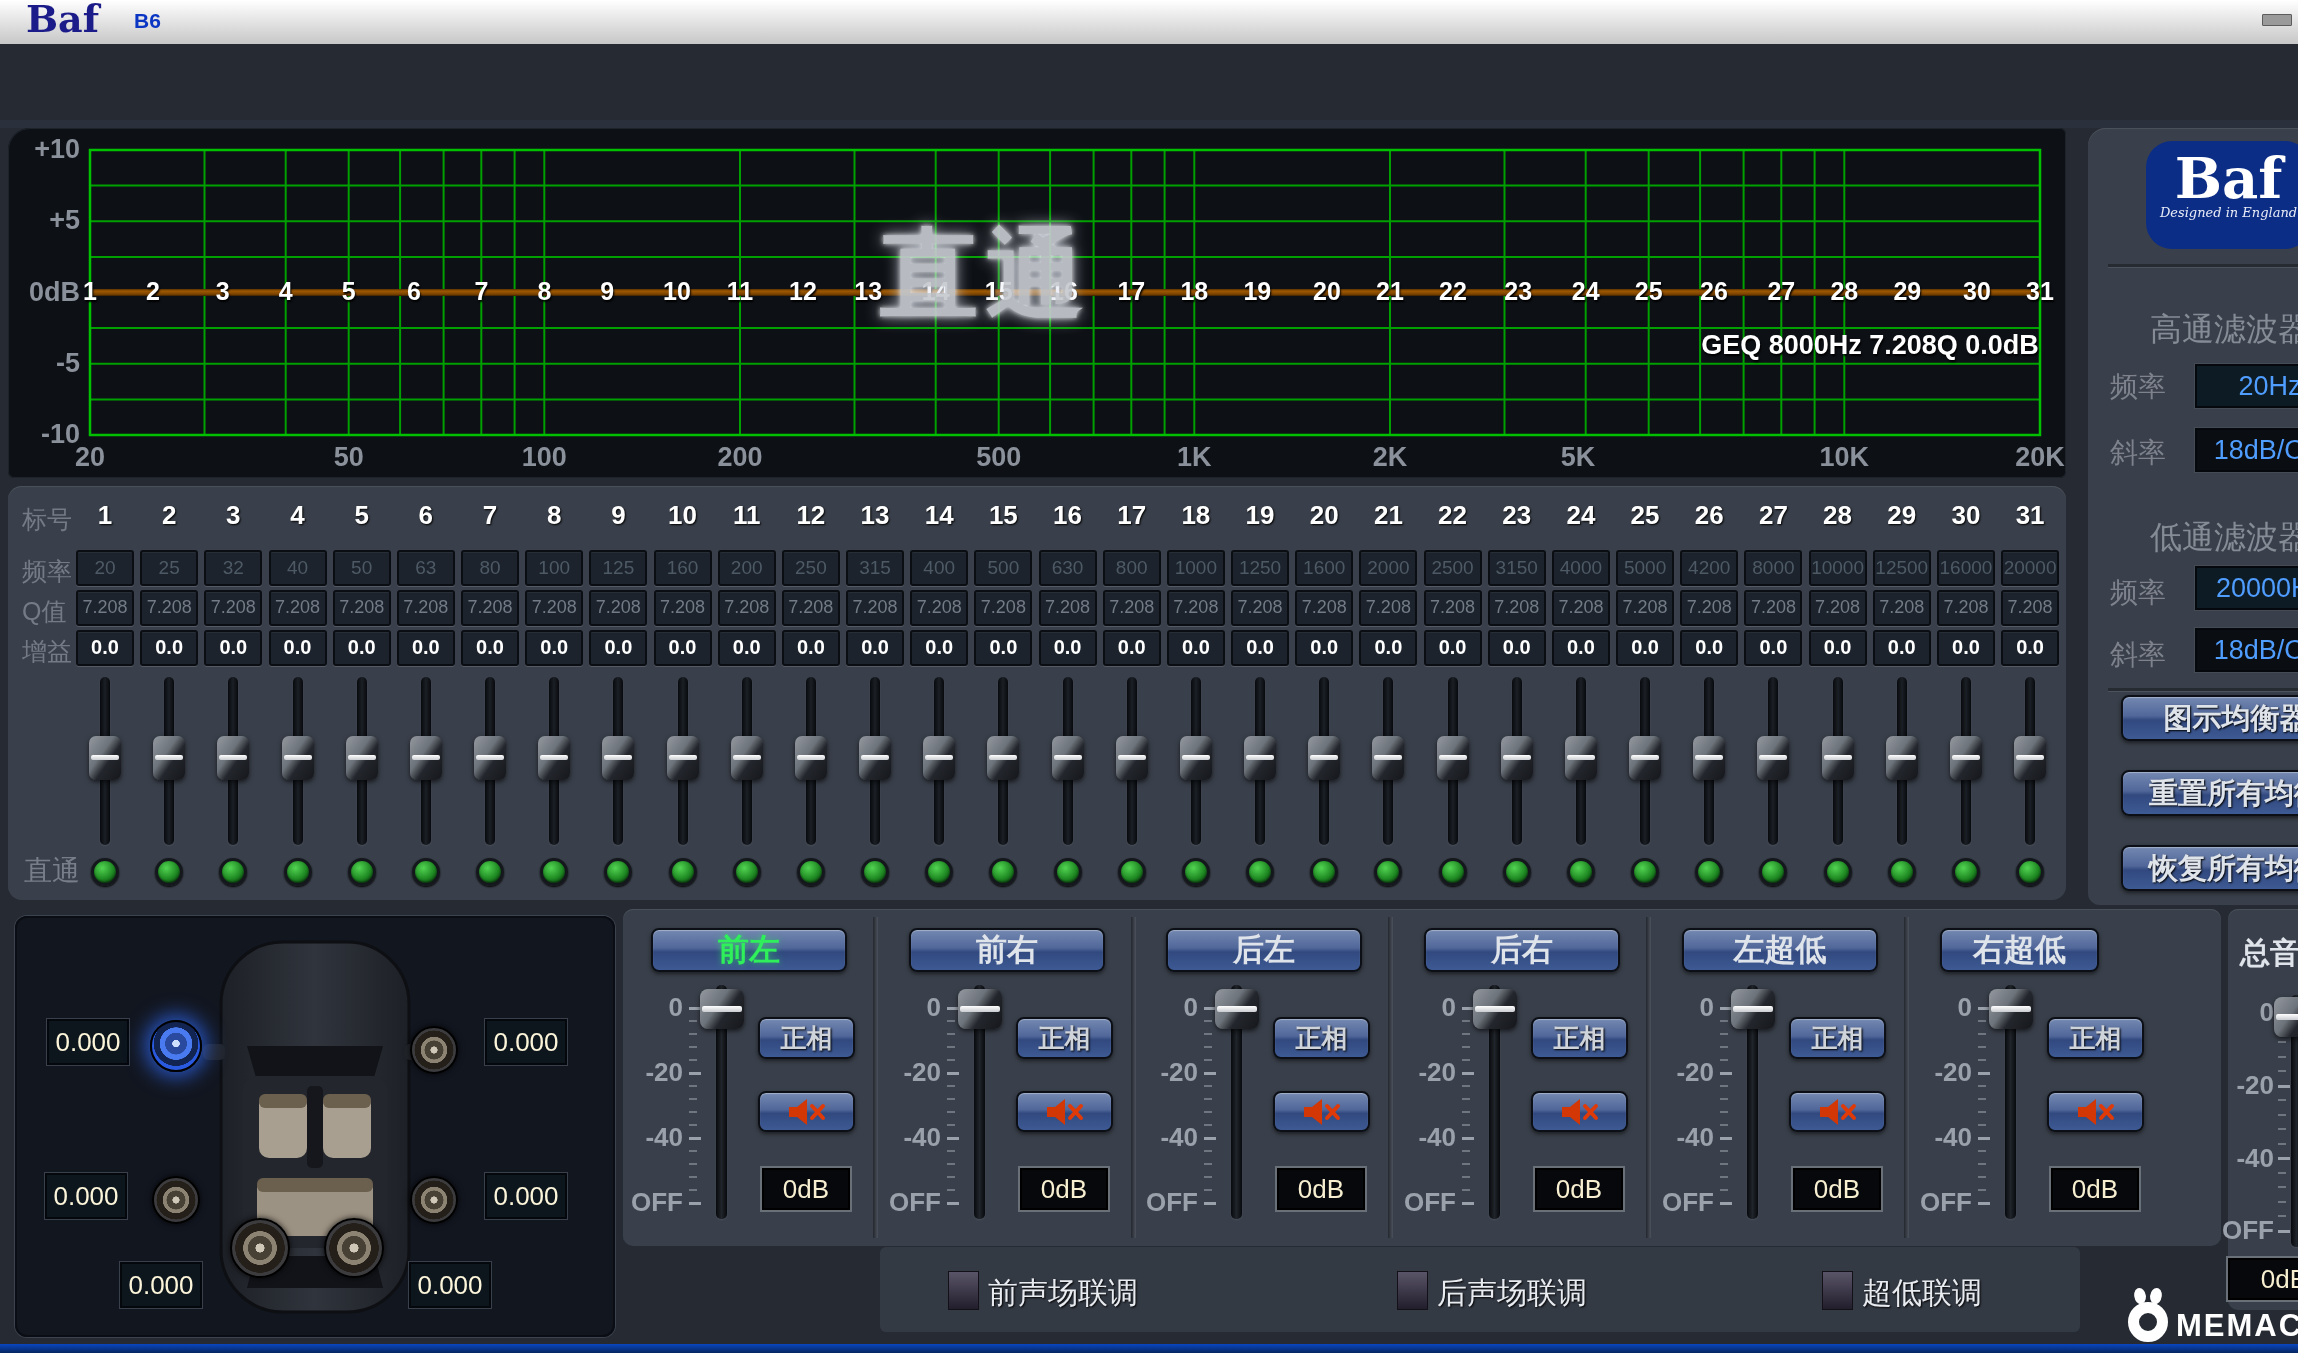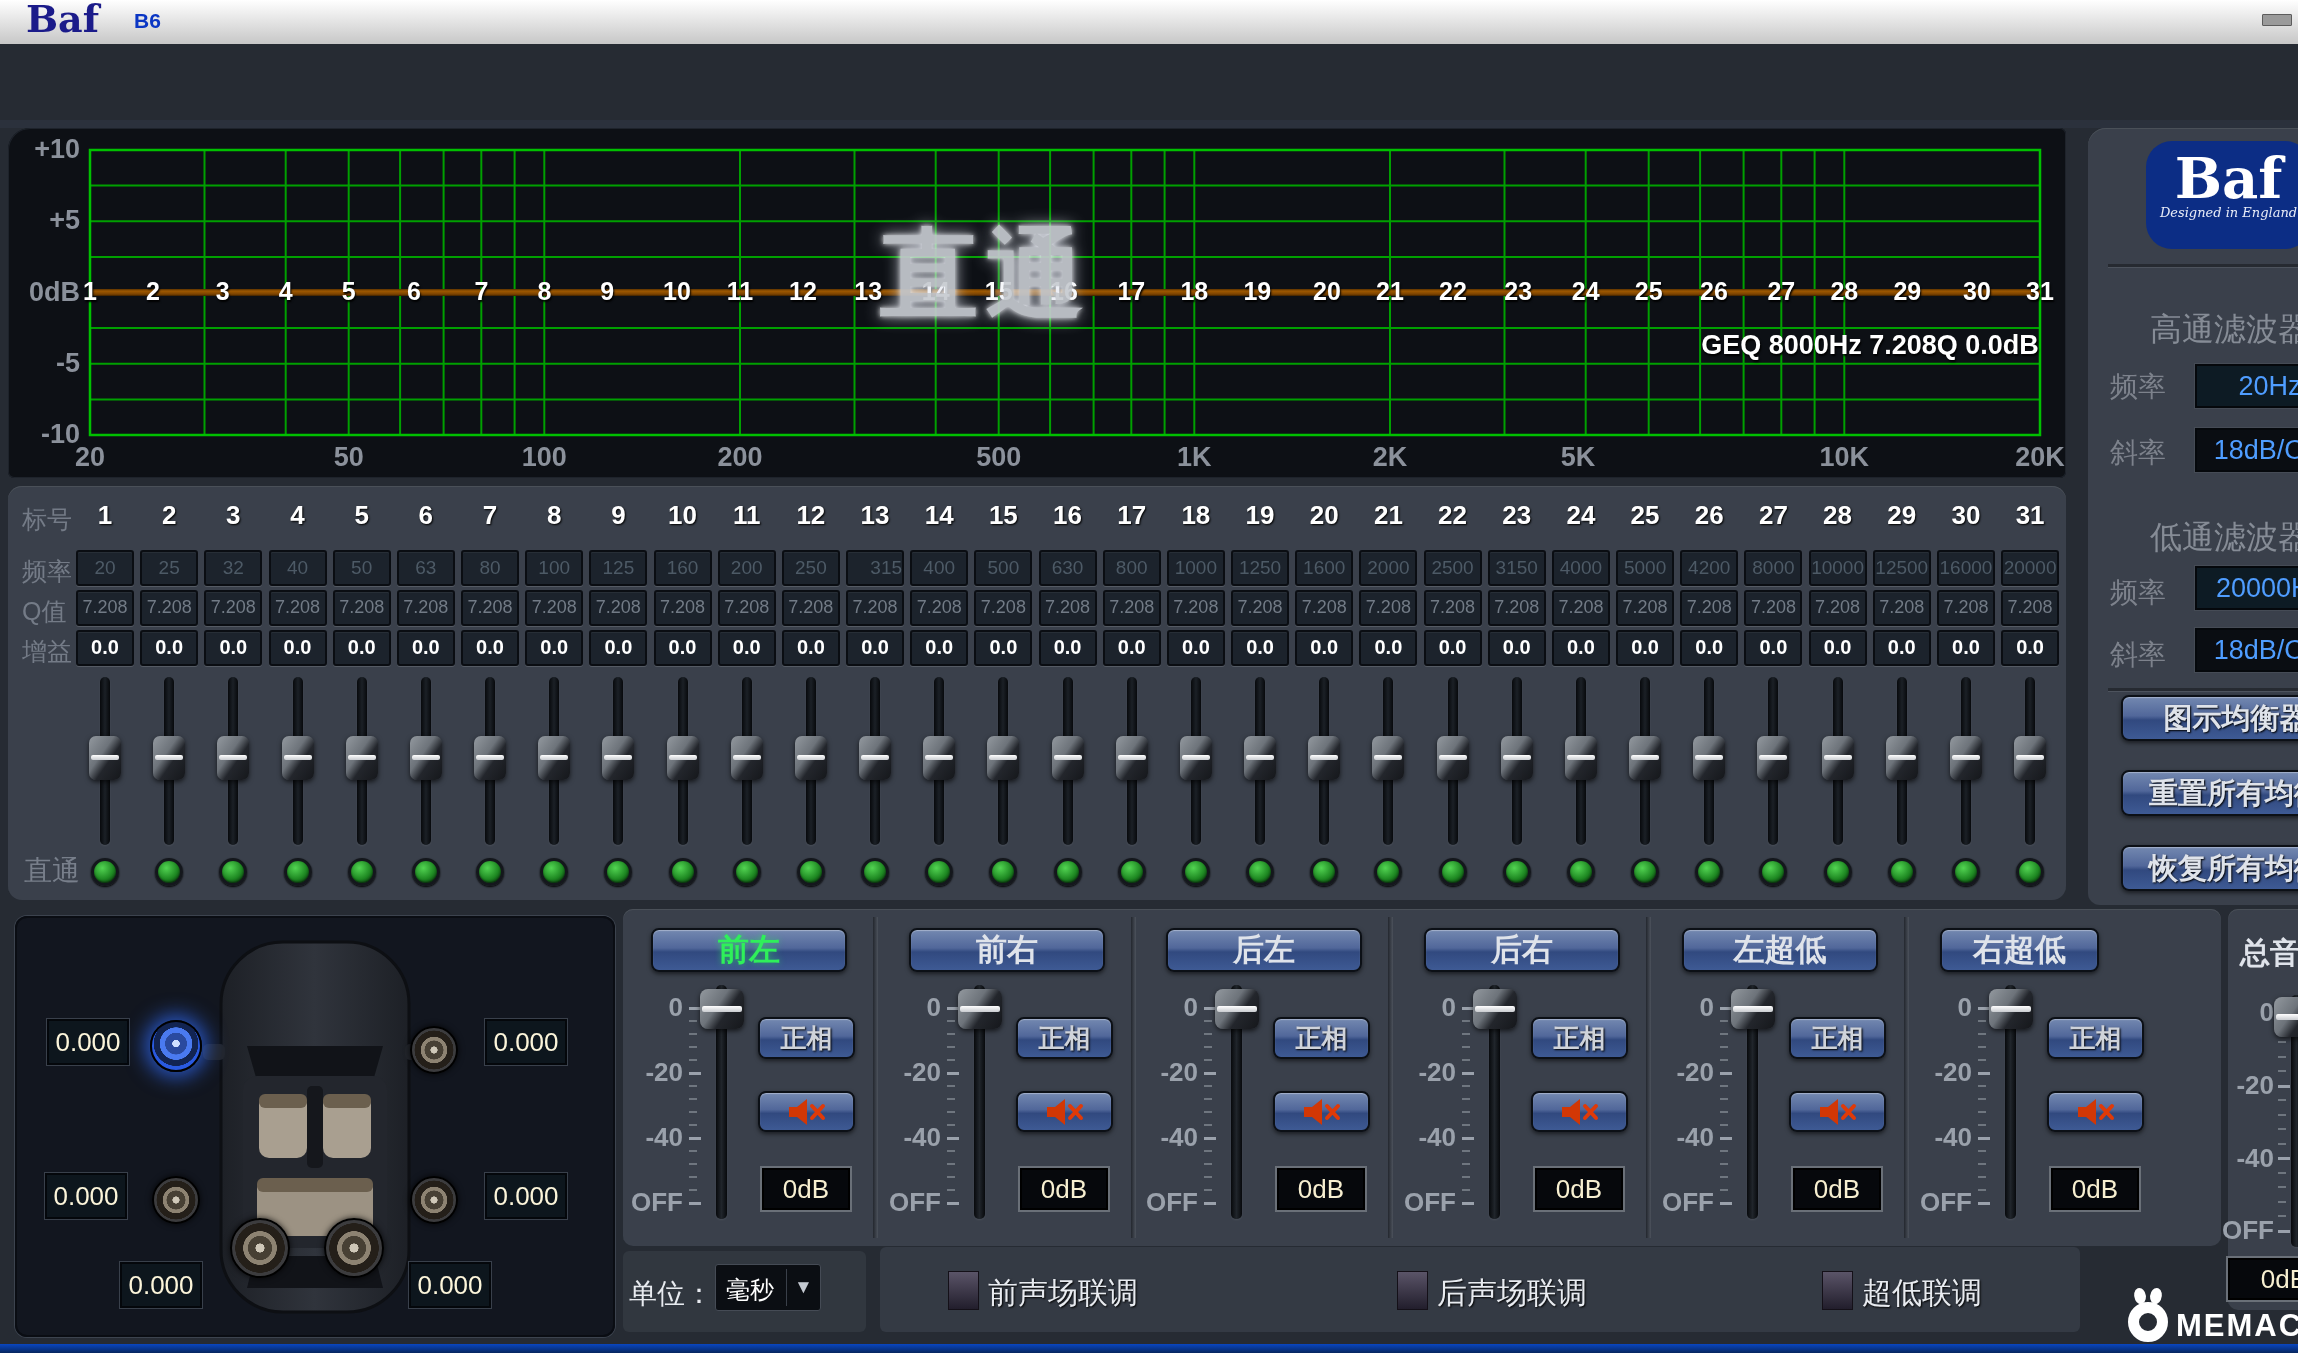--- a/index.html
+++ b/index.html
@@ -351,21 +351,21 @@
       <div class="sl-knob" style="left: 738.7px;"></div>
       <div class="led" style="left: 738.7px;"></div>
       <div class="band-col-num" style="left: 802.87px;">12</div>
       <div class="cell freq-val" style="left: 802.87px; top: 64px;">250</div>
       <div class="cell q-val" style="left: 802.87px; top: 104px;">7.208</div>
       <div class="cell gain-val" style="left: 802.87px; top: 144px;">0.0</div>
       <div class="sl-track" style="left: 802.87px;"></div>
       <div class="sl-knob" style="left: 802.87px;"></div>
       <div class="led" style="left: 802.87px;"></div>
       <div class="band-col-num" style="left: 867.04px;">13</div>
-      <div class="cell freq-val" style="left: 867.04px; top: 64px; text-align: right;">315</div>
+      <div class="cell freq-val" style="left: 867.04px; top: 64px;">315</div>
       <div class="cell q-val" style="left: 867.04px; top: 104px;">7.208</div>
       <div class="cell gain-val" style="left: 867.04px; top: 144px;">0.0</div>
       <div class="sl-track" style="left: 867.04px;"></div>
       <div class="sl-knob" style="left: 867.04px;"></div>
       <div class="led" style="left: 867.04px;"></div>
       <div class="band-col-num" style="left: 931.21px;">14</div>
       <div class="cell freq-val" style="left: 931.21px; top: 64px;">400</div>
       <div class="cell q-val" style="left: 931.21px; top: 104px;">7.208</div>
       <div class="cell gain-val" style="left: 931.21px; top: 144px;">0.0</div>
       <div class="sl-track" style="left: 931.21px;"></div>
@@ -767,28 +767,20 @@
       <div class="fd-tick minor" style="left: 50px; top: 262.867px; width: 8px; height: 2px;"></div>
       <div class="fd-tick minor" style="left: 50px; top: 277.4px; width: 8px; height: 2px;"></div>
       <div class="fd-tick minor" style="left: 50px; top: 291.933px; width: 8px; height: 2px;"></div>
       <div class="fd-tick minor" style="left: 50px; top: 306.467px; width: 8px; height: 2px;"></div>
       <div class="fd-tick" style="left: 50px; top: 321px; width: 12px; height: 3px;"></div>
       <div class="fd-track" style="left: 63px; top: 86px; height: 252px;"></div>
       <div class="fd-knob" style="left: 46px; top: 88px;"></div>
       <div class="level-field" style="left: 0px; top: 349px; width: 112px;">0dB</div>
     </div>
 
-  <div class="unit-panel">
-    <span class="unit-label">单位：</span>
-    <div class="unit-dd">
-      <span class="val">毫秒</span>
-      <span class="sep"></span>
-      <span class="arr">▼</span>
-    </div>
-  </div>
   <div class="check-panel" id="checkPanel">
       <div class="chk-box" style="left: 68px;"></div>
       <div class="chk-label" style="left: 108px;">前声场联调</div>
       <div class="chk-box" style="left: 517px;"></div>
       <div class="chk-label" style="left: 557px;">后声场联调</div>
       <div class="chk-box" style="left: 942px;"></div>
       <div class="chk-label" style="left: 982px;">超低联调</div>
     </div>
 
   <div class="brand">

